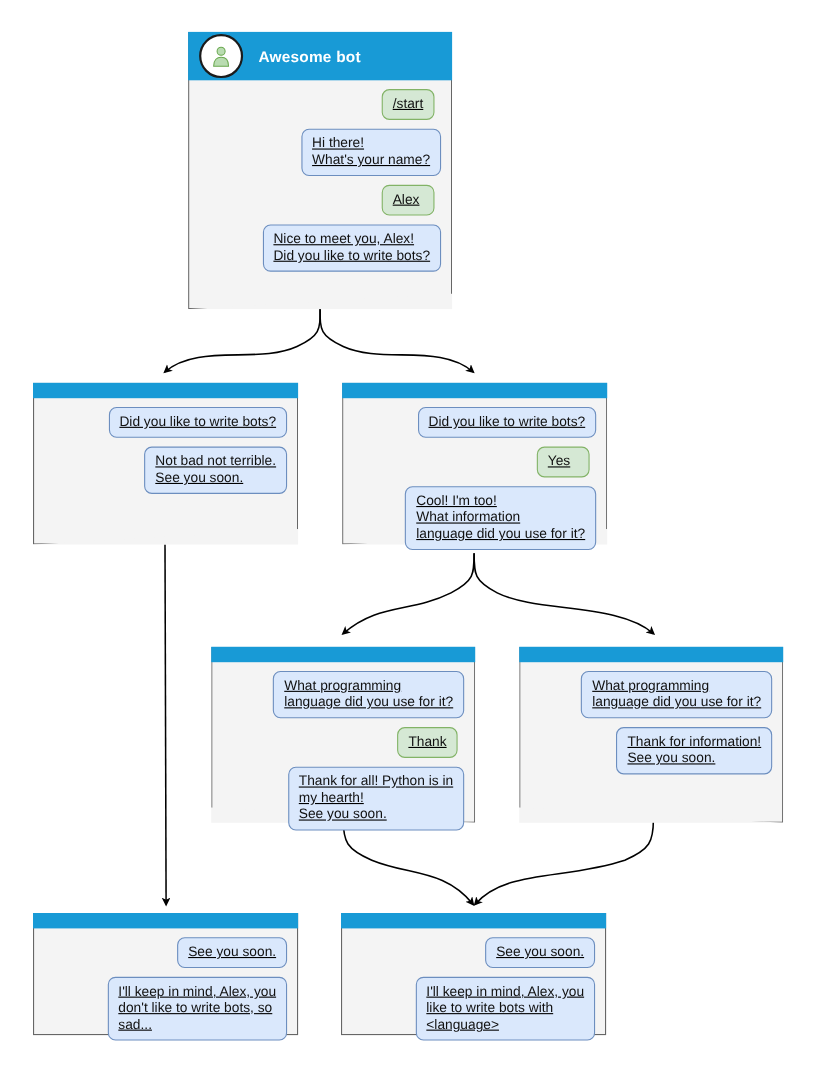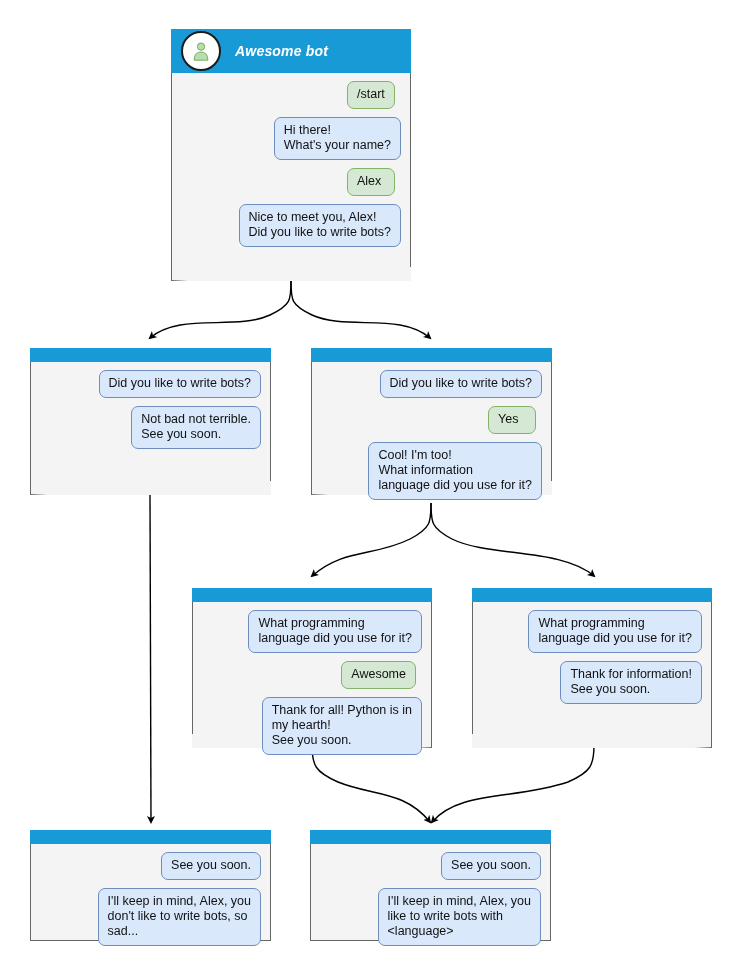--- a/index.html
+++ b/index.html
@@ -56,25 +56,24 @@
   .avatar{
     width:36px;height:36px;border-radius:50%;
     background:#ffffff;border:2px solid #1b1b1b;
     display:flex;align-items:center;justify-content:center;
     flex:0 0 auto;
   }
   .bot-title{
     color:#ffffff;font-size:14px;font-weight:bold;
     margin-left:14px;letter-spacing:.2px;
     white-space:nowrap;
-    font-style:italic;
-  }
-
-  
-  .row{display:flex;margin-bottom:8px;}
+  }
+
+  
+  .row{display:flex;margin-bottom:8px;text-decoration:underline;}
   .row.left{justify-content:flex-end;}
   .row.right{justify-content:flex-end;}
   .bubble{
     border-radius:7px;
     padding:5px 9px 6px 9px;
     font-size:12.5px;
     line-height:15px;
     color:#111111;
     white-space:pre-line;
     max-width:215px;
@@ -180,21 +179,21 @@
 
   <div class="card skew-l" style="left:192px;top:588px;width:240px;height:160px;">
     <div class="frame"></div>
     <div class="hdr"></div>
     <div class="body">
         <div class="row left">
           <div class="bubble bot">What programming
 language did you use for it?</div>
         </div>
         <div class="row right">
-          <div class="bubble user">Awesome</div>
+          <div class="bubble user">Thank</div>
         </div>
         <div class="row left">
           <div class="bubble bot">Thank for all! Python is in
 my hearth!
 See you soon.</div>
         </div>
       </div>
   </div>
 
   <div class="card skew-l" style="left:472px;top:588px;width:240px;height:160px;">

